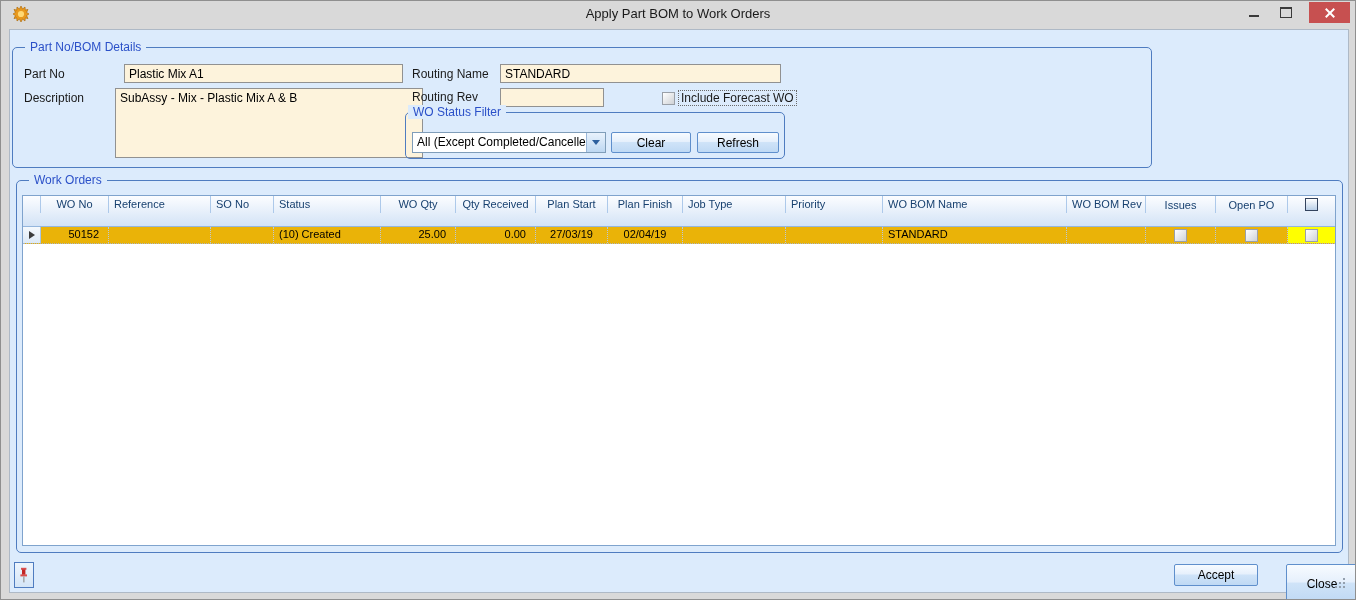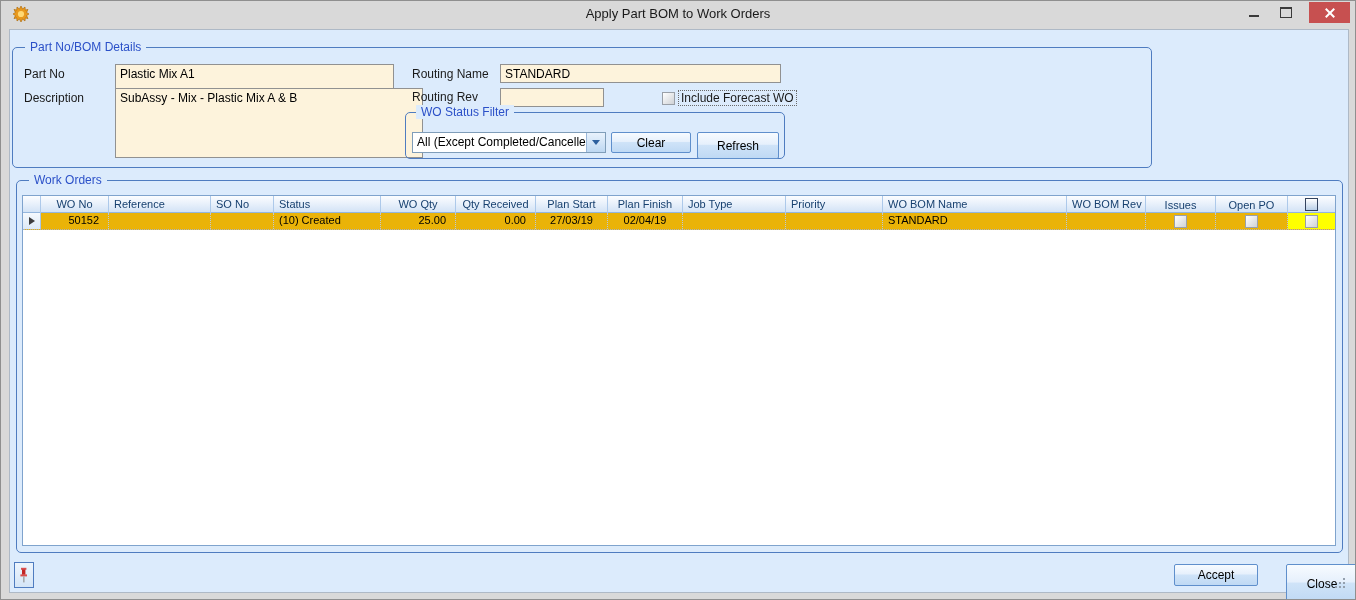--- a/index.html
+++ b/index.html
@@ -43,25 +43,25 @@
   .combo{position:absolute;left:6px;top:19px;width:194px;height:21px;background:#fff;border:1px solid #7f9db9;
     box-sizing:border-box;font-size:12px;color:#000;line-height:19px;padding-left:4px;overflow:hidden;}
   .combo-btn{position:absolute;right:0;top:0;bottom:0;width:18px;border-left:1px solid #9ab7d9;
     background:linear-gradient(#e9f2fc,#bdd7f2);display:flex;align-items:center;justify-content:center;}
   .arr-down{width:0;height:0;border-left:4px solid transparent;border-right:4px solid transparent;
     border-top:5px solid #2d5f9e;}
   .btn{position:absolute;box-sizing:border-box;border:1px solid var(--button-border,#5f8fcc);border-radius:2px;
     background:linear-gradient(#f7fbff 0%,#e6f0fc 45%,#cfe3f8 50%,#bfd9f4 100%);
     font-family:"Liberation Sans",sans-serif;font-size:12px;color:#000;text-align:center;padding:1px;}
   .btn-clear{left:205px;top:19px;width:80px;height:21px;}
-  .btn-refresh{left:291px;top:19px;width:82px;height:27px;}
+  .btn-refresh{left:291px;top:19px;width:82px;height:21px;}
   
   .grid{position:absolute;left:12px;top:165px;width:1314px;height:351px;box-sizing:border-box;
     background:#fff;border:1px solid #7fa3cd;overflow:hidden;}
-  .ghead{display:flex;height:17px;background:linear-gradient(#fcfdff,#d3e3f6);border-bottom:1px solid #94b6dd;box-sizing:border-box;}
+  .ghead{display:flex;height:31px;background:linear-gradient(#fcfdff,#d3e3f6);border-bottom:1px solid #94b6dd;box-sizing:border-box;}
   .hc{box-sizing:border-box;height:17px;line-height:16px;font-size:11px;color:var(--grid-header-text,#17406f);
     border-right:1px solid #adc9ea;overflow:hidden;white-space:nowrap;}
   .grow{display:flex;height:17px;background:#eab308;border-bottom:1px dotted #aab6c6;box-sizing:border-box;}
   .dc{box-sizing:border-box;height:16px;line-height:15px;font-size:11px;color:#000;
     border-right:1px dotted #bcc8d8;overflow:hidden;white-space:nowrap;}
   .ct{text-align:center;}
   .lt{padding-left:5px;}
   .num{text-align:right;padding-right:9px;}
   .c-sel{width:18px;} .c-wono{width:68px;} .c-ref{width:102px;} .c-sono{width:63px;}
   .c-status{width:107px;} .c-woqty{width:75px;} .c-qtyrec{width:80px;} .c-pstart{width:72px;text-align:center;}
@@ -106,36 +106,36 @@
         <span class="glyph-x"></span>
       </div>
   </div>
 
   <div class="content">
 
     <div class="groupbox g1">
       <span class="grouplabel">Part No/BOM Details</span>
     </div>
     <span class="flabel" style="left:14px;top:37px;">Part No</span>
-    <div class="field" style="left:105px;top:34px;width:279px;height:25px;">Plastic Mix A1</div>
+    <div class="field" style="left:114px;top:34px;width:279px;height:19px;">Plastic Mix A1</div>
     <span class="flabel" style="left:14px;top:61px;">Description</span>
     <div class="field multi" style="left:105px;top:58px;width:308px;height:70px;">SubAssy - Mix - Plastic Mix A &amp; B</div>
 
     <span class="flabel" style="left:402px;top:37px;">Routing Name</span>
     <div class="field" style="left:490px;top:34px;width:281px;height:19px;">STANDARD</div>
     <span class="flabel" style="left:402px;top:60px;">Routing Rev</span>
     <div class="field" style="left:490px;top:58px;width:104px;height:19px;"></div>
 
     <div class="forecast-wrap">
       <span class="cb"></span>
       <span class="forecast-label">Include Forecast WO</span>
     </div>
 
     <div class="groupbox wsf">
-      <span class="grouplabel" style="left:10px;text-align:right;">WO Status Filter</span>
+      <span class="grouplabel" style="left:2px;text-align:right;">WO Status Filter</span>
       <div class="combo">
         <span>All (Except Completed/Cancelled)</span>
         <span class="combo-btn">
             <span class="arr-down"></span>
           </span>
       </div>
       <button class="btn btn-clear">Clear</button>
       <button class="btn btn-refresh">Refresh</button>
     </div>
 

